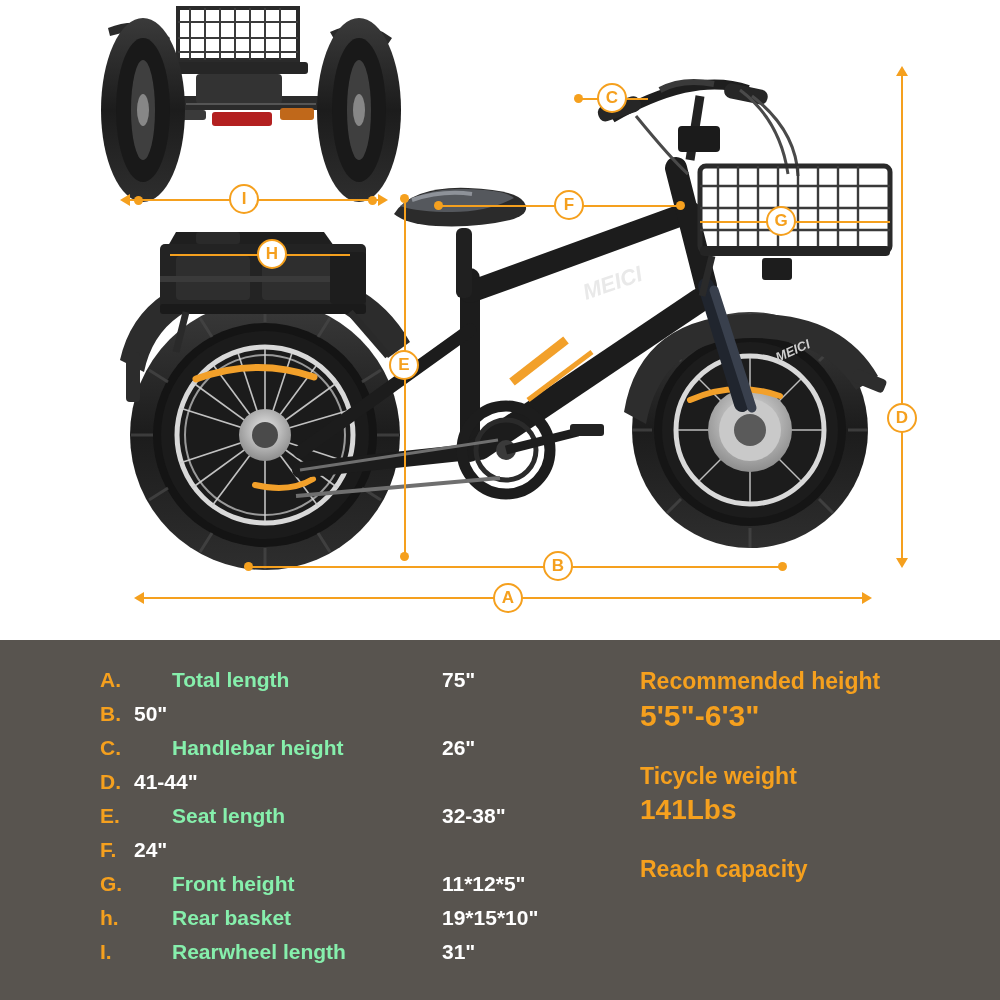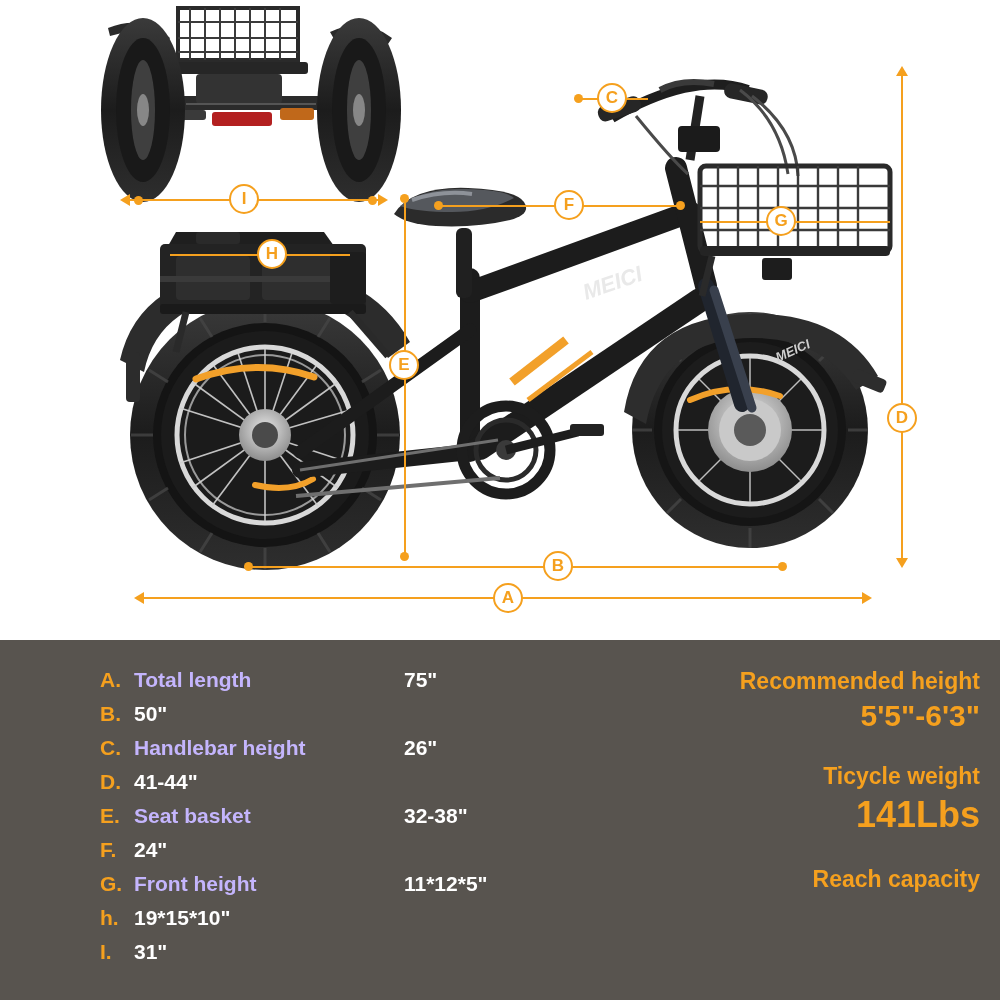--- a/index.html
+++ b/index.html
@@ -98,52 +98,52 @@
     height: 34px;
   }
   .spec-key {
     color: #f5a01e;
     font-weight: bold;
     font-size: 21px;
     width: 34px;
     flex: none;
   }
   .spec-label {
-    color: #c4b5fd;
+    color: #86efac;
     font-weight: bold;
     font-size: 21px;
     width: 270px;
     flex: none;
+    margin-left: 38px;
   }
   .spec-val {
     color: #ffffff;
     font-weight: bold;
     font-size: 21px;
   }
 
   #spec-right {
     position: absolute;
     left: 640px;
     top: 28px;
     width: 340px;
-    text-align: right;
   }
   .hl-title {
     color: #f5a01e;
     font-weight: bold;
     font-size: 23px;
     margin: 0 0 4px 0;
   }
   .hl-value {
     color: #f5a01e;
     font-weight: bold;
     font-size: 30px;
     margin: 0 0 30px 0;
   }
-  .hl-value.big { font-size: 36px; }
+  .hl-value.big { font-size: 28px; }
 </style>
 </head>
 <body>
 
 <div id="page">
 
   <div id="diagram">
 
     <svg class="bike-svg" width="1000" height="640" viewBox="0 0 1000 640">
       <defs>
@@ -438,42 +438,44 @@
         <span class="spec-val">26"</span>
       </div>
 
       <div class="spec-row">
         <span class="spec-key">D.</span>
         <span class="spec-val">41-44"</span>
       </div>
 
       <div class="spec-row">
         <span class="spec-key">E.</span>
-        <span class="spec-label">Seat basket</span>
+        <span class="spec-label">Seat length</span>
         <span class="spec-val">32-38"</span>
       </div>
 
       <div class="spec-row">
         <span class="spec-key">F.</span>
         <span class="spec-val">24"</span>
       </div>
 
       <div class="spec-row">
         <span class="spec-key">G.</span>
         <span class="spec-label">Front height</span>
         <span class="spec-val">11*12*5"</span>
       </div>
 
       <div class="spec-row">
         <span class="spec-key">h.</span>
+        <span class="spec-label">Rear basket</span>
         <span class="spec-val">19*15*10"</span>
       </div>
 
       <div class="spec-row">
         <span class="spec-key">I.</span>
+        <span class="spec-label">Rearwheel length</span>
         <span class="spec-val">31"</span>
       </div>
 
     </div>
 
     <div id="spec-right">
       <p class="hl-title">Recommended height</p>
       <p class="hl-value">5'5"-6'3"</p>
 
       <p class="hl-title">Ticycle weight</p>

